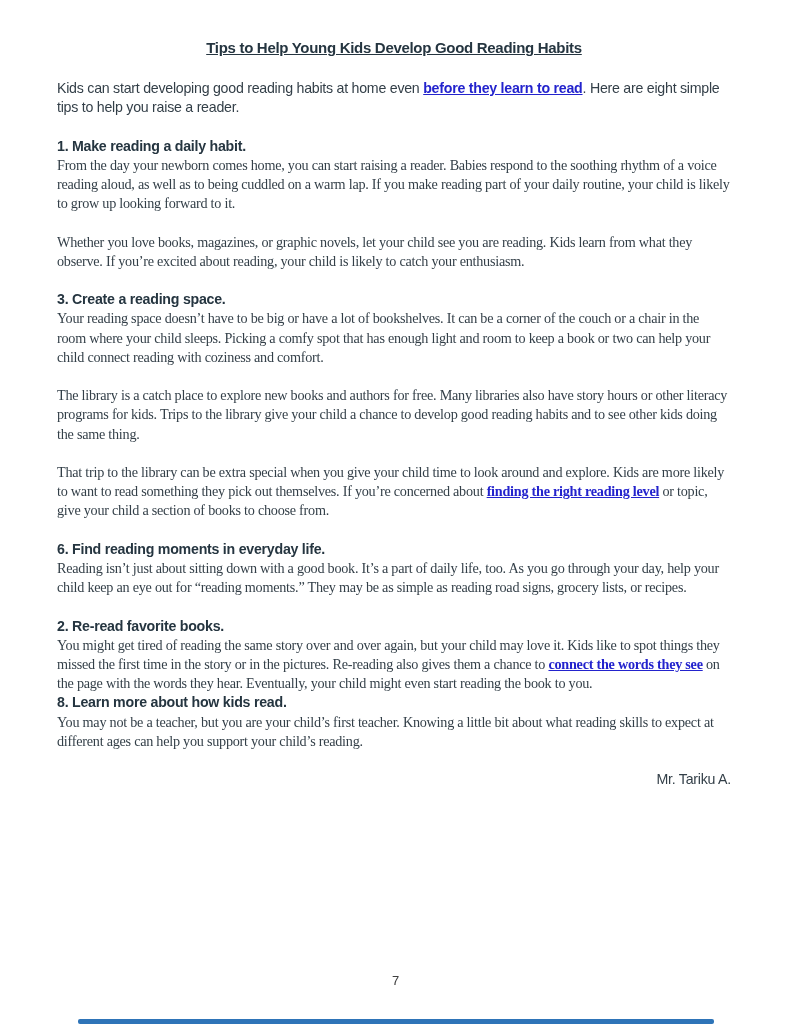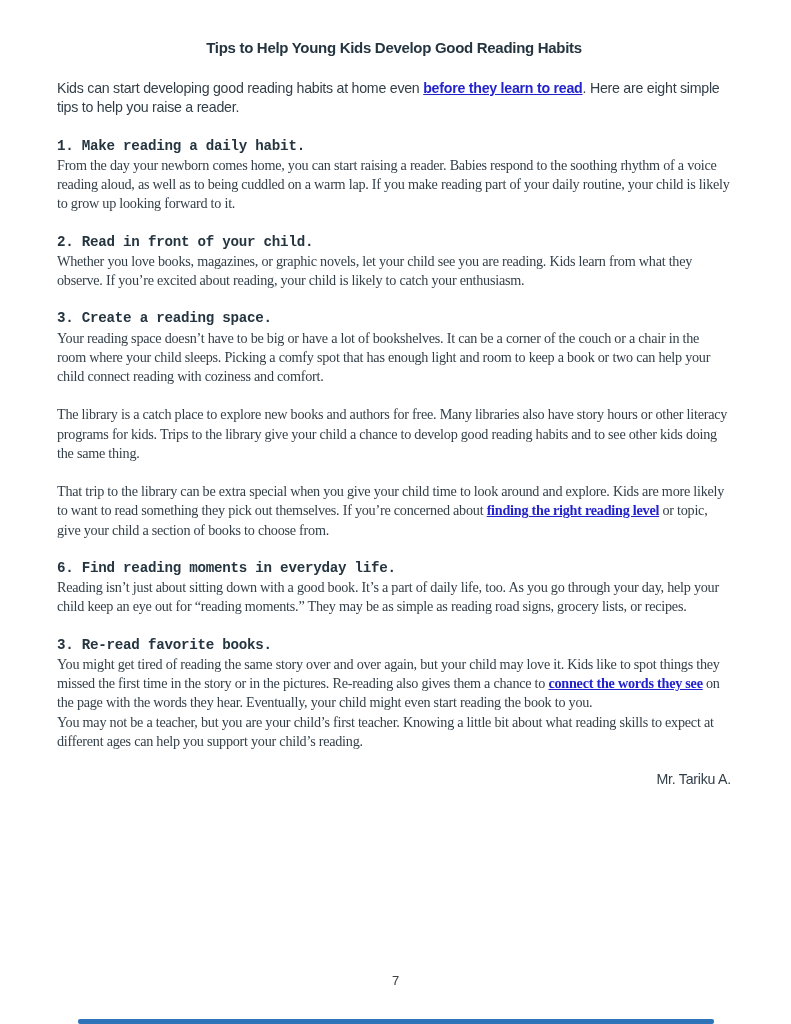--- a/index.html
+++ b/index.html
@@ -19,32 +19,33 @@
     color: var(--body);
     font-size: 14.2px;
     letter-spacing: -0.25px;
     line-height: 19.2px;
   }
   .title {
     font-size: 15px;
     line-height: 20px;
     font-weight: bold;
     text-align: center;
+    text-decoration: underline;
     color: var(--heading);
     letter-spacing: -0.3px;
     margin: 0 0 21px 0;
   }
   .para { margin: 0 0 19.2px 0; }
   .section { margin: 0 0 19.2px 0; }
   
   #sections .section:nth-child(7) { margin-bottom: 0; }
   .section h2 {
     font-size: 14.2px; line-height: 19.2px;
     font-weight: bold; color: var(--heading);
-    margin: 0; letter-spacing: -0.25px; font-family: Liberation Mono, monospace;
+    margin: 0; letter-spacing: -0.25px;
   }
   .section p { margin: 0; font-family: Liberation Serif, serif; }
   a.inline-link {
     color: var(--link);
     font-weight: bold;
     text-decoration: underline;
     cursor: pointer;
   }
   .author { text-align: right; margin: 2px 0 0 0; }
   .page-number {
@@ -66,42 +67,42 @@
   <h1 class="title">Tips to Help Young Kids Develop Good Reading Habits</h1>
 
   <p class="para" id="intro"><span>Kids can start developing good reading habits at home even </span><a class="inline-link" href="#">before they learn to read</a><span>. Here are eight simple tips to help you raise a reader.</span></p>
 
   <div id="sections">
       <div class="section">
         <h2>1. Make reading a daily habit.</h2>
         <p><span>From the day your newborn comes home, you can start raising a reader. Babies respond to the soothing rhythm of a voice reading aloud, as well as to being cuddled on a warm lap. If you make reading part of your daily routine, your child is likely to grow up looking forward to it.</span></p>
       </div>
       <div class="section">
-        <h2>2. Read in front of your child.</h2>
         <p><span>Whether you love books, magazines, or graphic novels, let your child see you are reading. Kids learn from what they observe. If you’re excited about reading, your child is likely to catch your enthusiasm.</span></p>
       </div>
       <div class="section">
         <h2>3. Create a reading space.</h2>
         <p><span>Your reading space doesn’t have to be big or have a lot of bookshelves. It can be a corner of the couch or a chair in the room where your child sleeps. Picking a comfy spot that has enough light and room to keep a book or two can help your child connect reading with coziness and comfort.</span></p>
       </div>
       <div class="section">
         <p><span>The library is a catch place to explore new books and authors for free. Many libraries also have story hours or other literacy programs for kids. Trips to the library give your child a chance to develop good reading habits and to see other kids doing the same thing.</span></p>
       </div>
       <div class="section">
         <p><span>That trip to the library can be extra special when you give your child time to look around and explore. Kids are more likely to want to read something they pick out themselves. If you’re concerned about </span><a class="inline-link" href="#">finding the right reading level</a><span> or topic, give your child a section of books to choose from.</span></p>
       </div>
       <div class="section">
         <h2>6. Find reading moments in everyday life.</h2>
         <p><span>Reading isn’t just about sitting down with a good book. It’s a part of daily life, too. As you go through your day, help your child keep an eye out for “reading moments.” They may be as simple as reading road signs, grocery lists, or recipes.</span></p>
       </div>
       <div class="section">
-        <h2>3. Re-read favorite books.</h2>
+        <h2>2. Re-read favorite books.</h2>
         <p><span>You might get tired of reading the same story over and over again, but your child may love it. Kids like to spot things they missed the first time in the story or in the pictures. Re-reading also gives them a chance to </span><a class="inline-link" href="#">connect the words they see</a><span> on the page with the words they hear. Eventually, your child might even start reading the book to you.</span></p>
       </div>
       <div class="section">
+        <h2>8. Learn more about how kids read.</h2>
         <p><span>You may not be a teacher, but you are your child’s first teacher. Knowing a little bit about what reading skills to expect at different ages can help you support your child’s reading.</span></p>
       </div>
     </div>
 
   <p class="author">Mr. Tariku A.</p>
 </div>
 
 <div class="page-number">7</div>
 
 <div class="bottom-scrollbar"></div>

